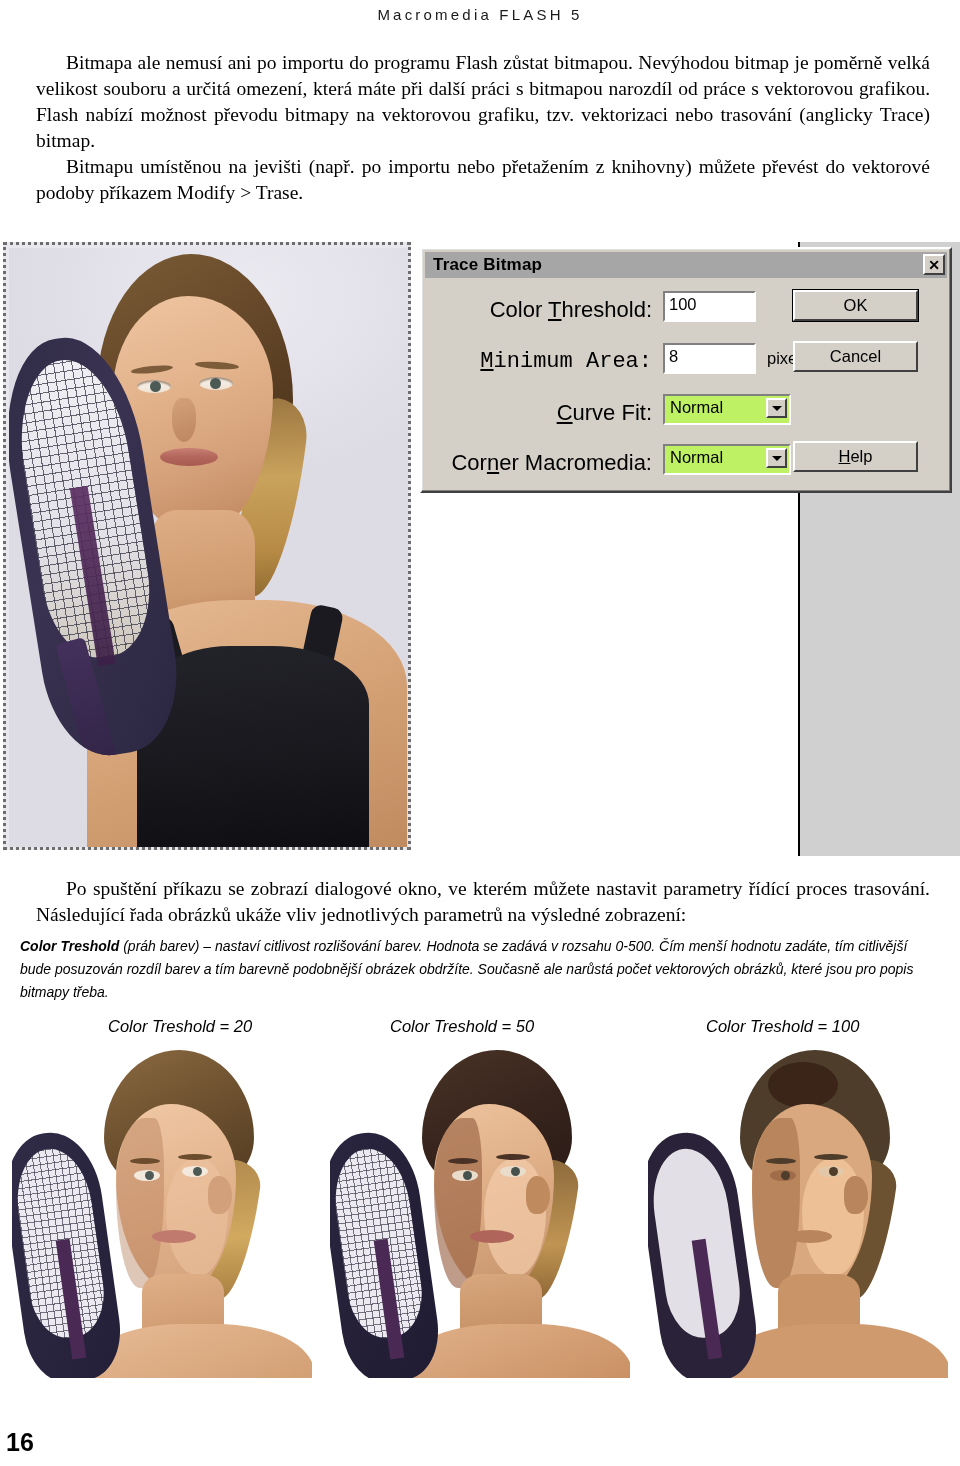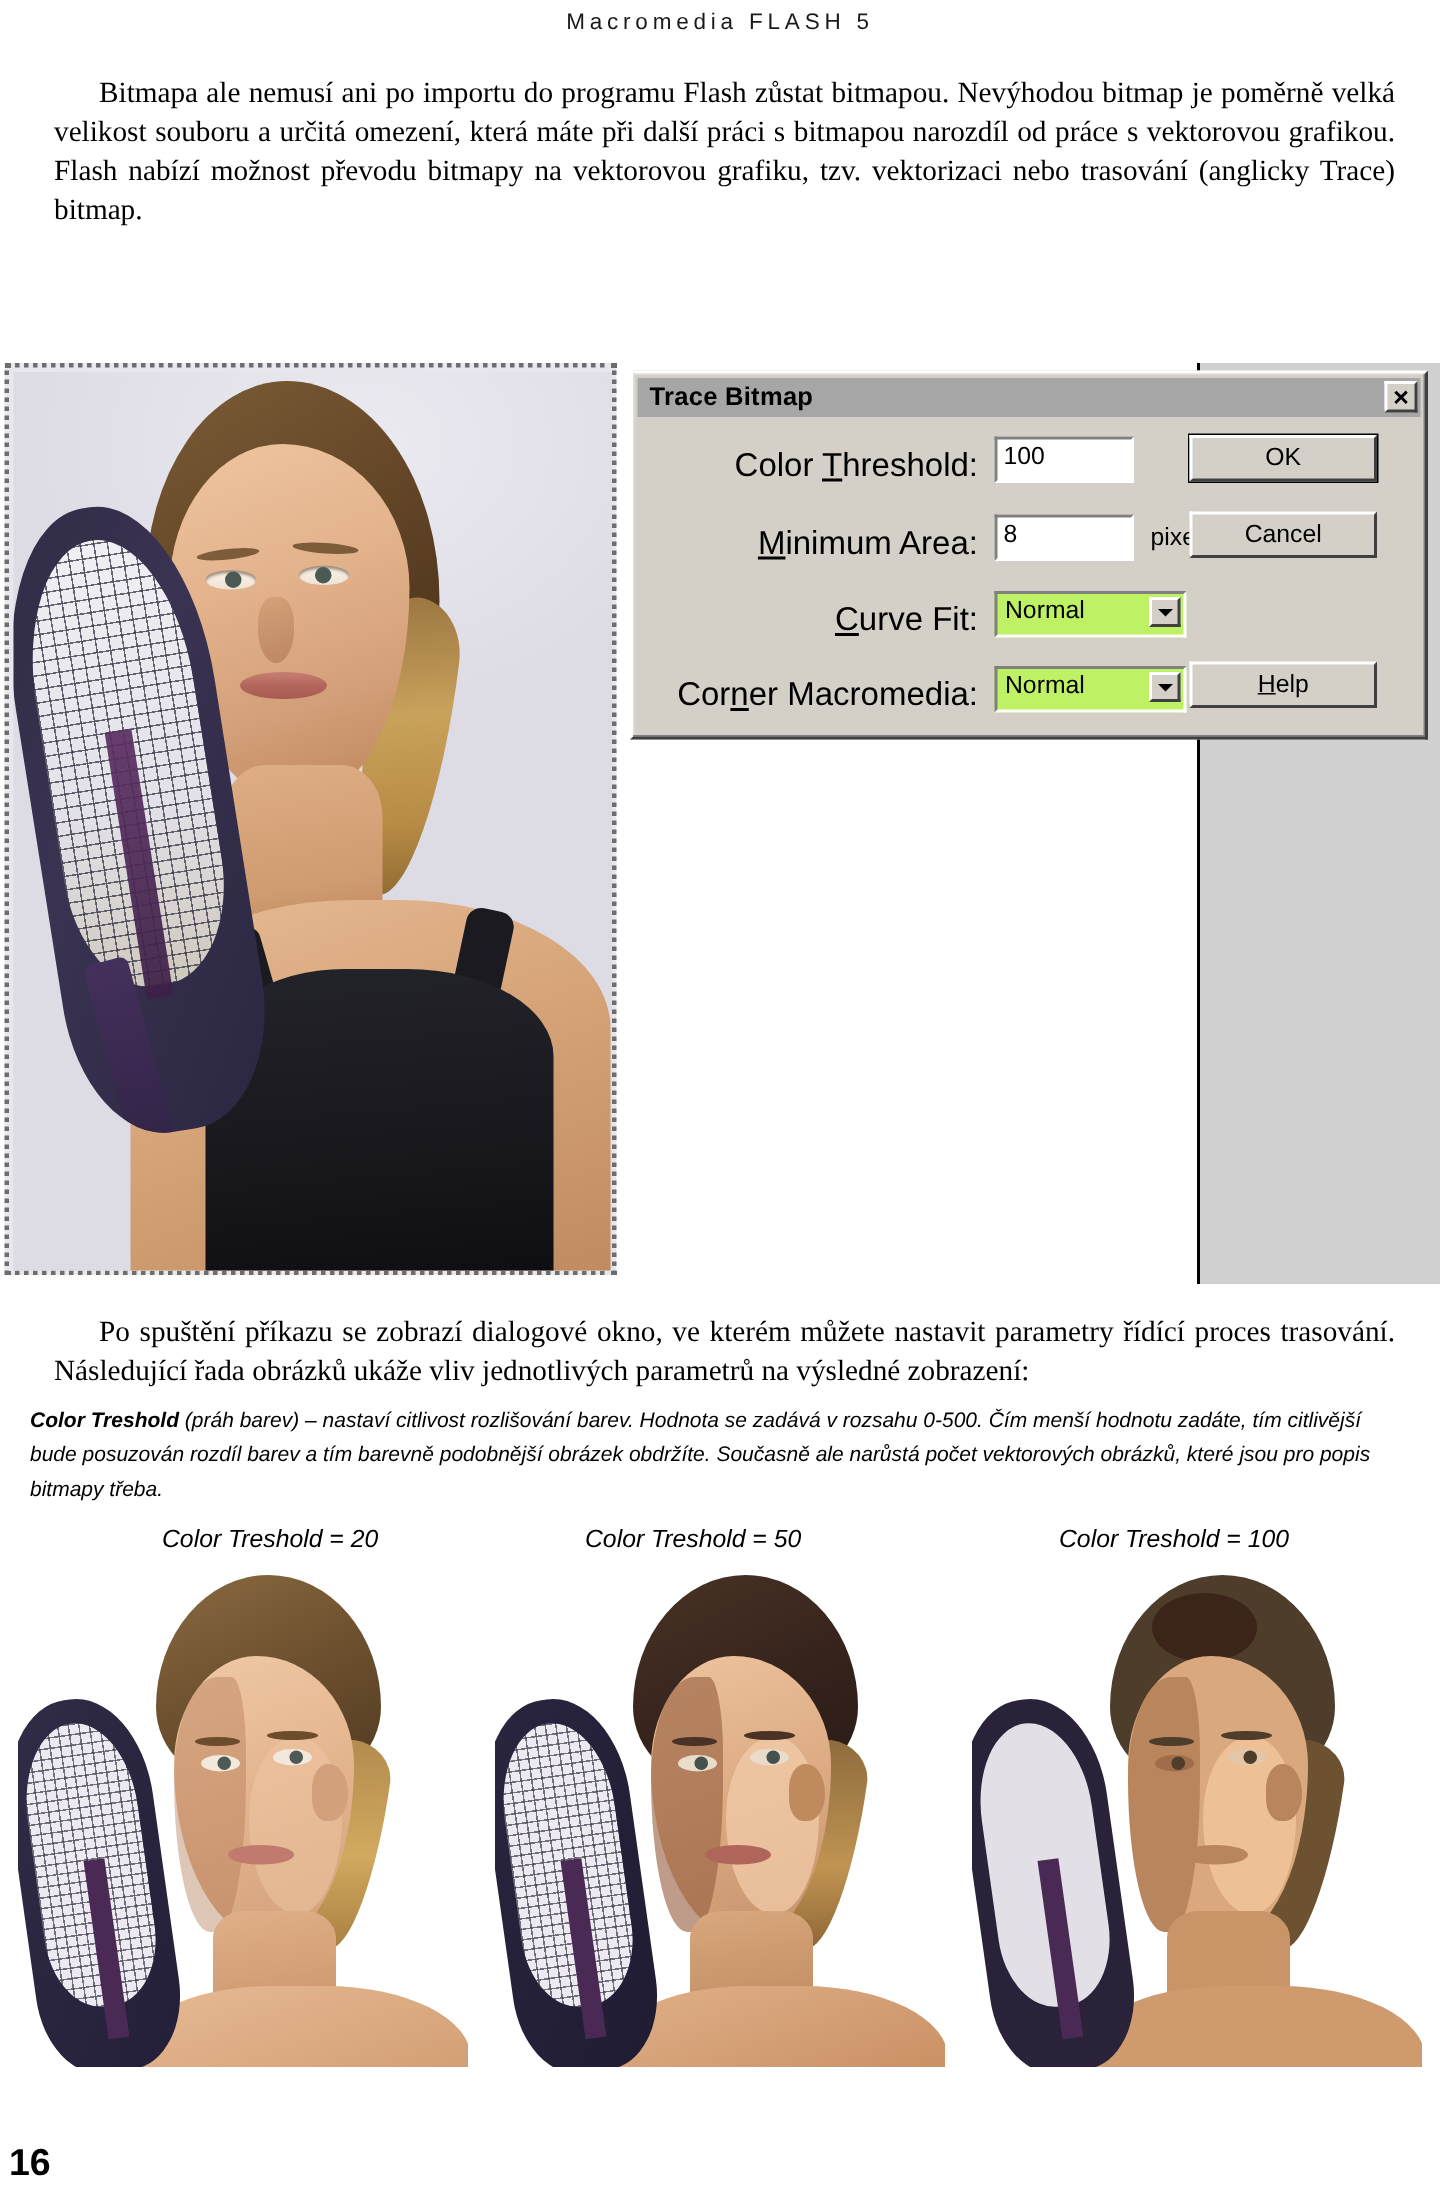--- a/index.html
+++ b/index.html
@@ -460,20 +460,21 @@
     background: #4a2a55;
   }
 </style>
 </head>
 <body>
 
 <div class="page-header">Macromedia FLASH 5</div>
 
 <div class="prose-top">
   <p>Bitmapa ale nemusí ani po importu do programu Flash zůstat bitmapou. Nevýhodou bitmap je poměrně velká velikost souboru a určitá omezení, která máte při další práci s bitmapou narozdíl od práce s vektorovou grafikou. Flash nabízí možnost převodu bitmapy na vektorovou grafiku, tzv. vektorizaci nebo trasování (anglicky Trace) bitmap.</p>
+  <p>Bitmapu umístěnou na jevišti (např. po importu nebo přetažením z knihovny) můžete převést do vektorové podoby příkazem Modify &gt; Trase.</p>
 </div>
 
 <div class="shot">
 
   <div class="stage-white"></div>
   <div class="stage-edge"></div>
   <div class="stage-gray"></div>
 
   <div class="bitmap-sel">
     <div class="photo">
@@ -509,21 +510,21 @@
       <div class="dlg-close">✕</div>
     </div>
 
     <div class="dlg-body">
 
       <div class="row-label" style="left:50px; top:16px; width:180px;">
         <span>Color </span><u>T</u><span>hreshold:</span>
       </div>
       <div class="field" style="left:241px; top:10px; width:93px; height:31px;">100</div>
 
-      <div class="row-label" style="left:50px; top:68px; width:180px;">
+      <div class="row-label" style="left:50px; top:68px; width:180px;font-family:Liberation Mono, monospace;">
         <u>M</u><span>inimum Area:</span>
       </div>
       <div class="field" style="left:241px; top:62px; width:93px; height:31px;">8</div>
       <div class="units" style="left:345px; top:68px;">pixels</div>
 
       <div class="row-label" style="left:50px; top:119px; width:180px;">
         <u>C</u><span>urve Fit:</span>
       </div>
       <div class="combo" style="left:241px; top:113px; width:128px; height:31px;">
         <span class="combo-val">Normal</span>

